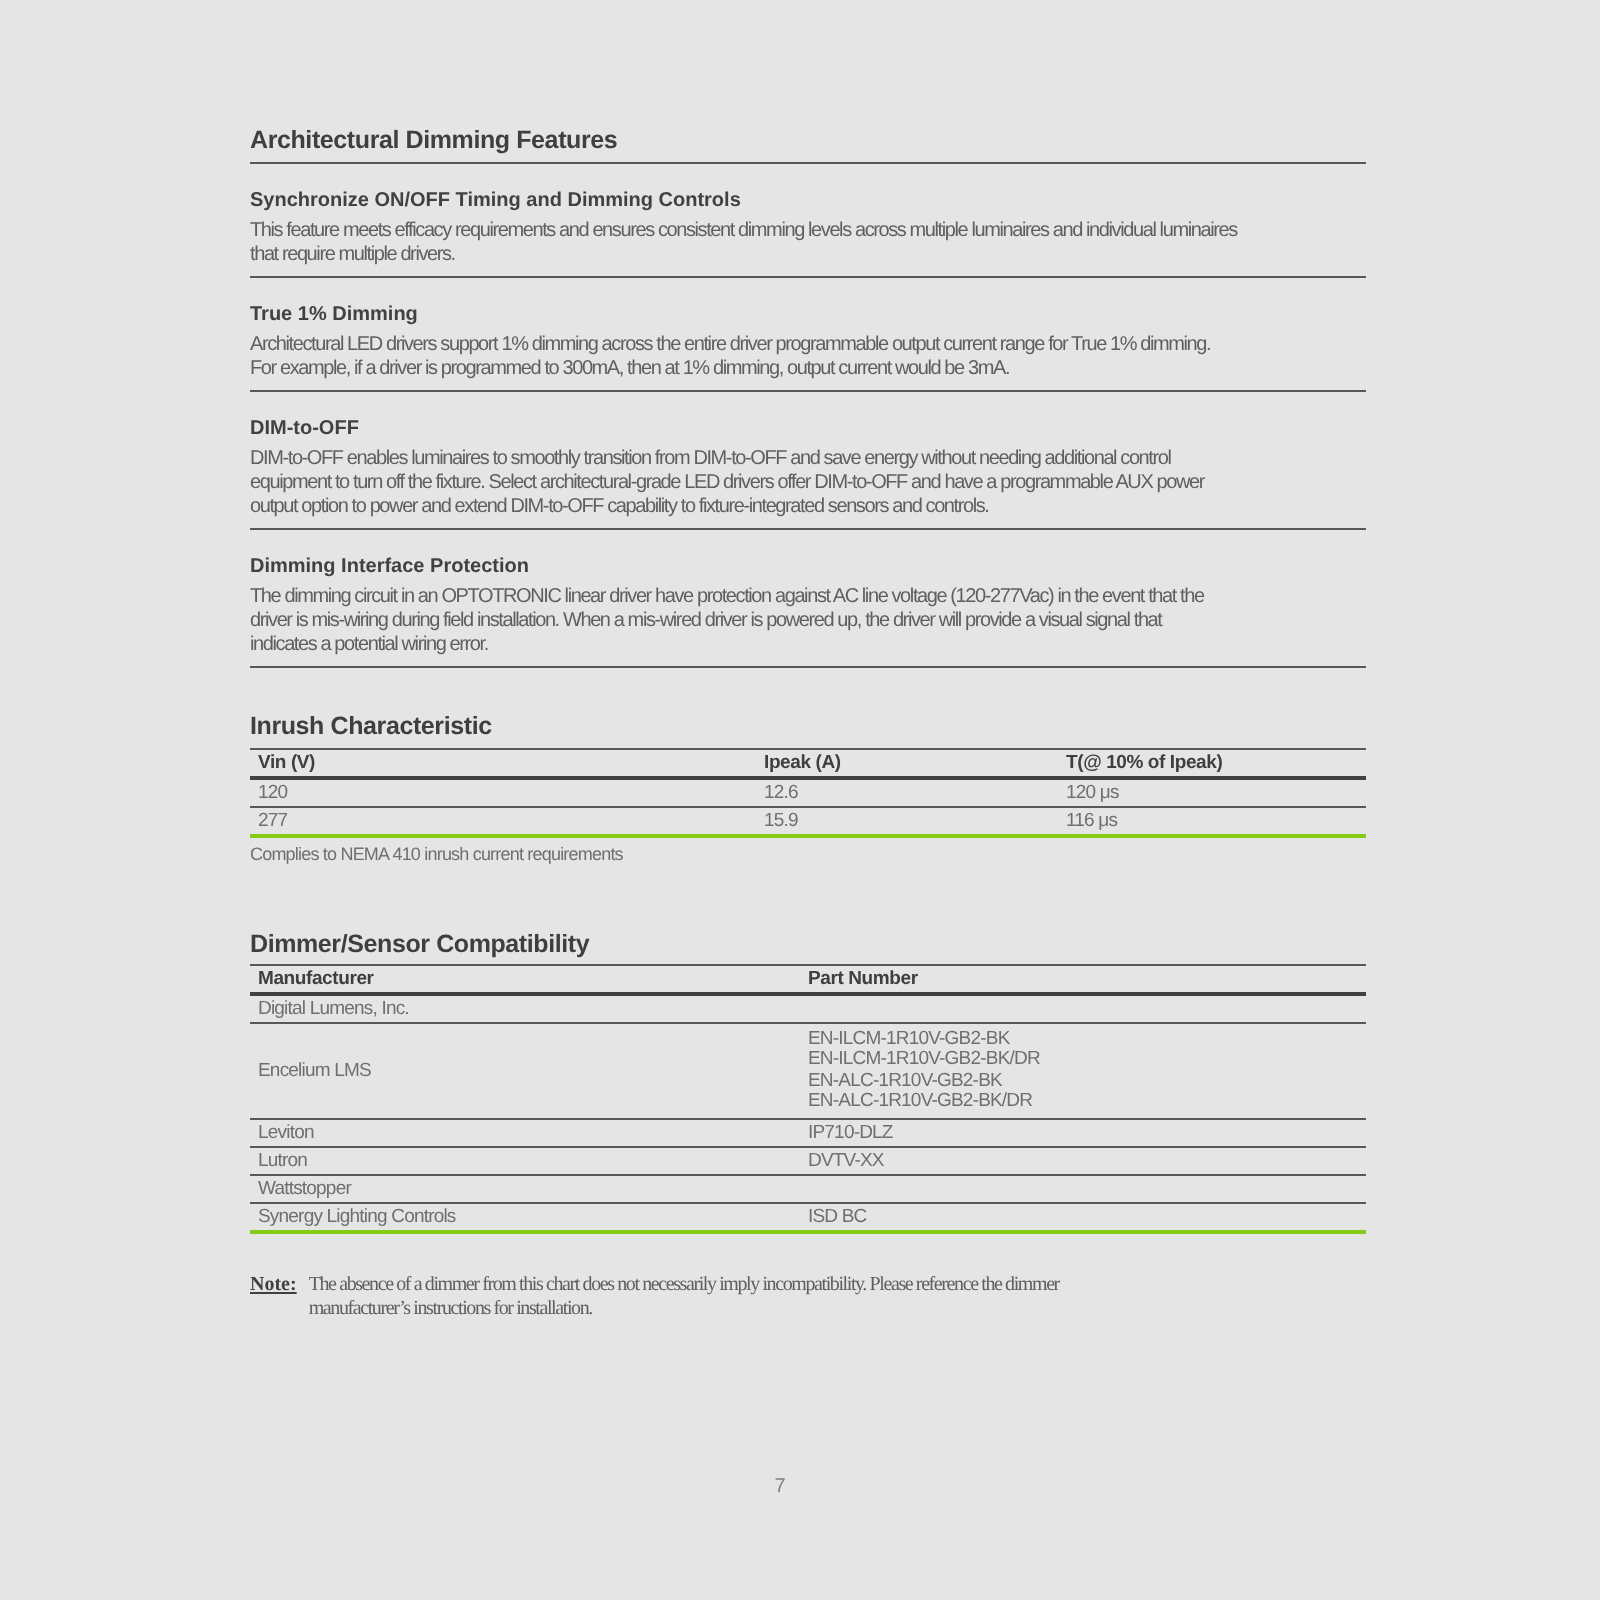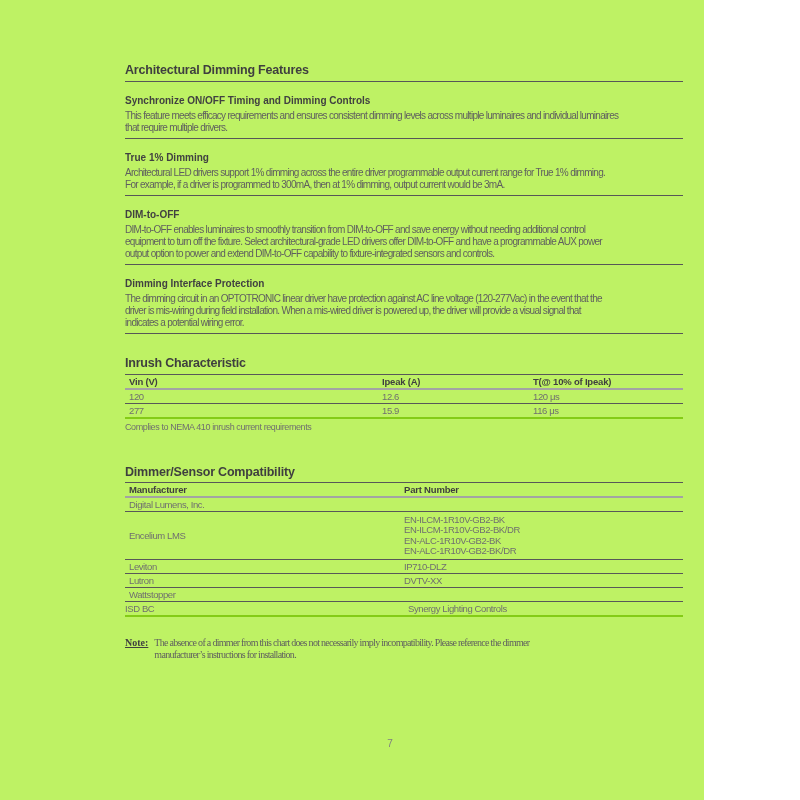--- a/index.html
+++ b/index.html
@@ -1,17 +1,17 @@
 <!DOCTYPE html>
 <html><head>
 <meta charset="utf-8">
 <style>
   html,body { margin:0; padding:0; background:#ffffff; }
   .page {
-    position:relative; width:704px; height:800px; background:#bef264;
+    position:relative; width:800px; height:800px; background:#e5e5e5;
     font-family:"Liberation Sans", sans-serif; overflow:hidden;
   }
   .content { position:absolute; left:125px; top:63px; width:558px; }
 
   .h1 {
     font-size:12.5px; font-weight:bold; color:#3f3f3f;
     line-height:14px; letter-spacing:-0.2px; white-space:nowrap;
   }
   .rule { border-top:1px solid #575757; height:0; }
   .h1rule { margin-top:4px; }
@@ -29,21 +29,21 @@
   .h2 {
     font-size:12.5px; font-weight:bold; color:#3f3f3f;
     line-height:14px; letter-spacing:-0.2px; white-space:nowrap;
   }
   .h2-inrush { margin-top:22px; }
   .h2-compat { margin-top:33px; }
 
   .tbl { margin-top:4px; border-top:1px solid #585858; }
   .tbl-compat { margin-top:3px; }
   .tr { display:flex; align-items:center; padding:1.5px 0; border-bottom:1.5px solid #585858; }
-  .tr.thead { border-bottom:2px solid #a3a3a3; }
+  .tr.thead { border-bottom:2px solid #404040; }
   .tr.last  { border-bottom:2px solid #84cc16; }
   .tr .cell {
     font-size:9.5px; line-height:10px; color:#6f6f6f; letter-spacing:-0.4px;
   }
   .tr.thead .cell { font-weight:bold; color:#3f3f3f; letter-spacing:-0.2px; }
   .c1 { width:257px; padding-left:4px; box-sizing:border-box; }
   .c2 { flex:1; }
   .c3 { width:150px; }
   .m1 { width:279px; padding-left:4px; box-sizing:border-box; }
   .m2 { flex:1; }
@@ -151,22 +151,22 @@
         <div class="cell m2">IP710-DLZ</div>
       </div>
       <div class="tr">
         <div class="cell m1">Lutron</div>
         <div class="cell m2">DVTV-XX</div>
       </div>
       <div class="tr">
         <div class="cell m1">Wattstopper</div>
       </div>
       <div class="tr last">
+        <div class="cell m1">Synergy Lighting Controls</div>
         <div class="cell m2">ISD BC</div>
-        <div class="cell m1">Synergy Lighting Controls</div>
       </div>
     </div>
 
     <div class="note">
       <span class="note-label">Note:</span>
       <span class="note-text">The absence of a dimmer from this chart does not necessarily imply incompatibility. Please reference the dimmer
 manufacturer’s instructions for installation.</span>
     </div>
 
   </div>

